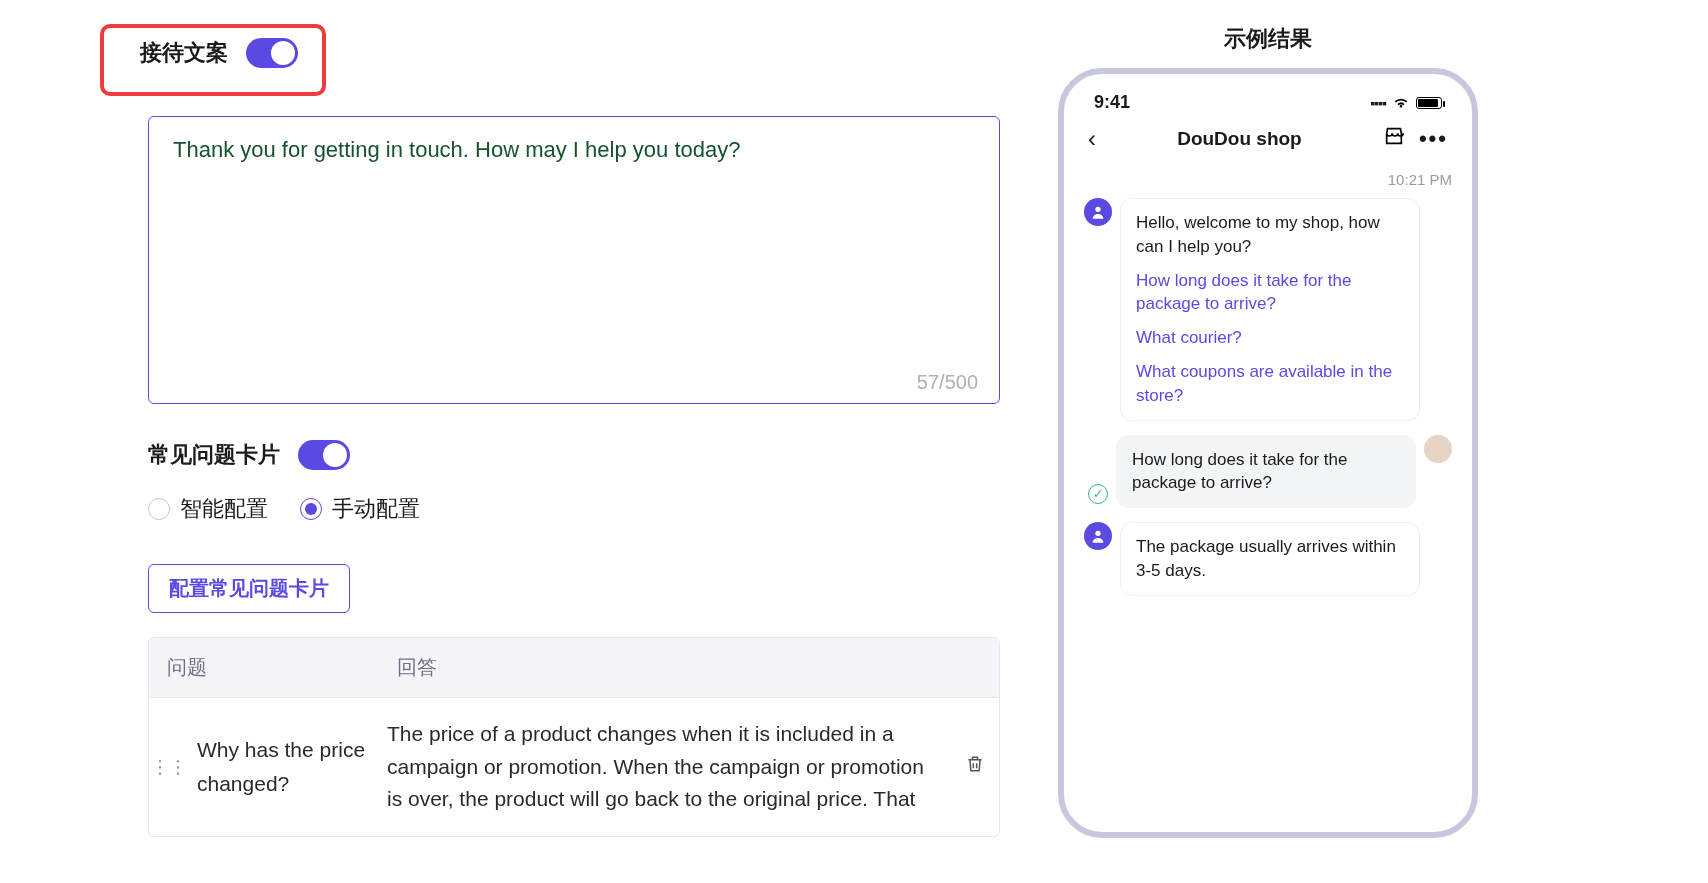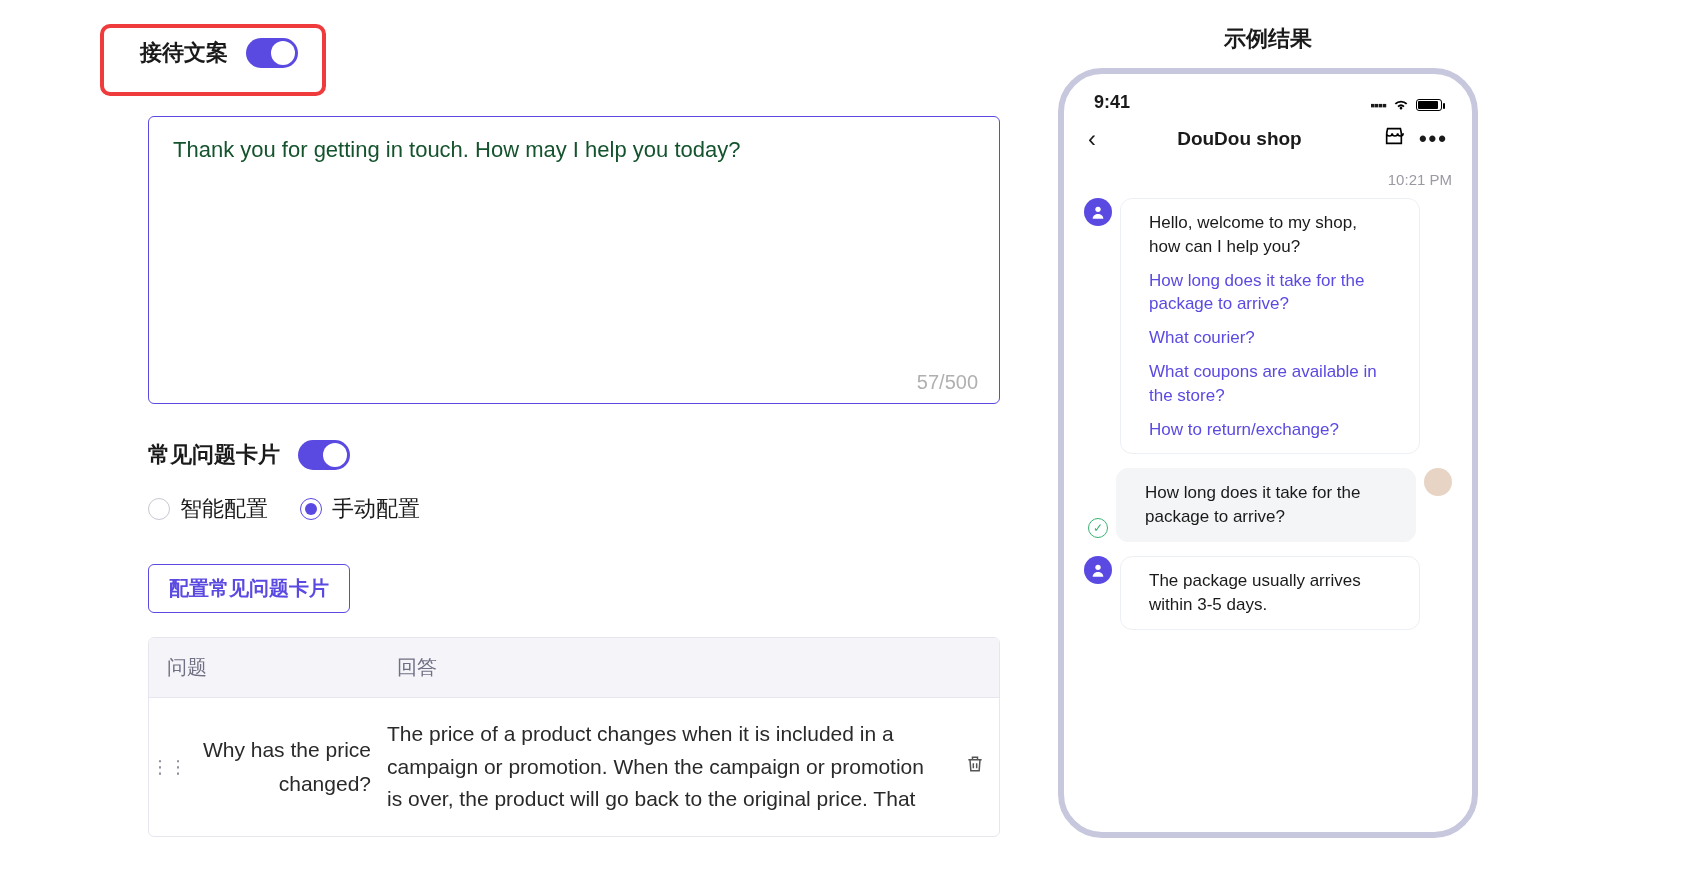--- a/index.html
+++ b/index.html
@@ -145,21 +145,21 @@
     align-items: center;
     border-top: 1px solid #e6e6ee;
     font-size: 21px;
     color: #2a2a2a;
   }
   .drag-handle {
     width: 40px; text-align: center;
     color: #8a8a95;
     font-size: 18px;
   }
-  .q-cell { width: 190px; padding: 20px 8px; line-height: 1.6; text-align: right; }
+  .q-cell { width: 190px; padding: 20px 8px; line-height: 1.6; }
   .a-cell { flex: 1; padding: 20px 8px; line-height: 1.55; }
   .del-cell { width: 48px; text-align: center; color: #555; }
   .del-cell svg { width: 20px; height: 20px; }
 
   .preview-title {
     text-align: center;
     font-size: 22px;
     font-weight: 700;
     margin-bottom: 14px;
   }
@@ -168,21 +168,21 @@
     border-radius: 44px;
     background: #fff;
     padding: 12px 4px 0 4px;
     height: 770px;
     position: relative;
     overflow: hidden;
   }
   .phone-status {
     display: flex;
     justify-content: space-between;
-    align-items: flex-end;
+    align-items: center;
     padding: 6px 26px 8px;
     font-size: 18px;
     font-weight: 700;
   }
   .status-icons { display: flex; gap: 6px; align-items: center; }
   .sig { font-size: 14px; letter-spacing: -1px; }
   .wifi { width: 18px; height: 14px; }
   .batt { width: 26px; height: 12px; border: 1.5px solid #000; border-radius: 3px; position: relative; }
   .batt::after { content:''; position:absolute; right:-4px; top:3px; width:2px; height:6px; background:#000; border-radius:1px;}
   .batt-fill { position:absolute; left:1px; top:1px; bottom:1px; width:20px; background:#000; border-radius:1px;}
@@ -204,21 +204,21 @@
 
   .msg-row { display:flex; gap:8px; margin-bottom:14px; }
   .msg-row.right { justify-content:flex-end; }
   .avatar { width:28px; height:28px; border-radius:50%; background:#5b4ae1; flex-shrink:0; display:flex; align-items:center; justify-content:center;}
   .avatar svg { width:16px; height:16px; fill:#fff; }
   .avatar.user { background:#e8d4c4; }
   .bubble {
     border: 1px solid #eceff4;
     background:#fff;
     border-radius: 12px;
-    padding: 12px 28px;
+    padding: 12px 15px;
     max-width: 300px;
     font-size: 17px;
     line-height: 1.4;
   }
   .bubble.gray { background:#f4f5f7; border-color:#f4f5f7; }
   .faq-link { color:#5b4ae1; margin-top:10px; cursor:pointer; }
   .faq-link:first-of-type { margin-top:14px; }
   .check-ring {
     width:20px; height:20px; border:1.5px solid #3bb273; border-radius:50%;
     display:flex; align-items:center; justify-content:center; color:#3bb273;
@@ -320,21 +320,20 @@
             <svg viewBox="0 0 24 24">
                 <circle cx="12" cy="8" r="4"></circle>
                 <path d="M4 22c0-4 4-7 8-7s8 3 8 7"></path>
               </svg>
           </div>
           <div class="bubble">
             <div>Hello, welcome to my shop, how can I help you?</div>
             <div class="faq-link">How long does it take for the package to arrive?</div>
             <div class="faq-link">What courier?</div>
             <div class="faq-link">What coupons are available in the store?</div>
-            <div class="faq-link">How to return/exchange?</div>
           </div>
         </div>
 
         <div class="msg-row right">
           <span class="check-ring">✓</span>
           <div class="bubble gray">How long does it take for the package to arrive?</div>
           <div class="avatar user"></div>
         </div>
 
         <div class="msg-row">

